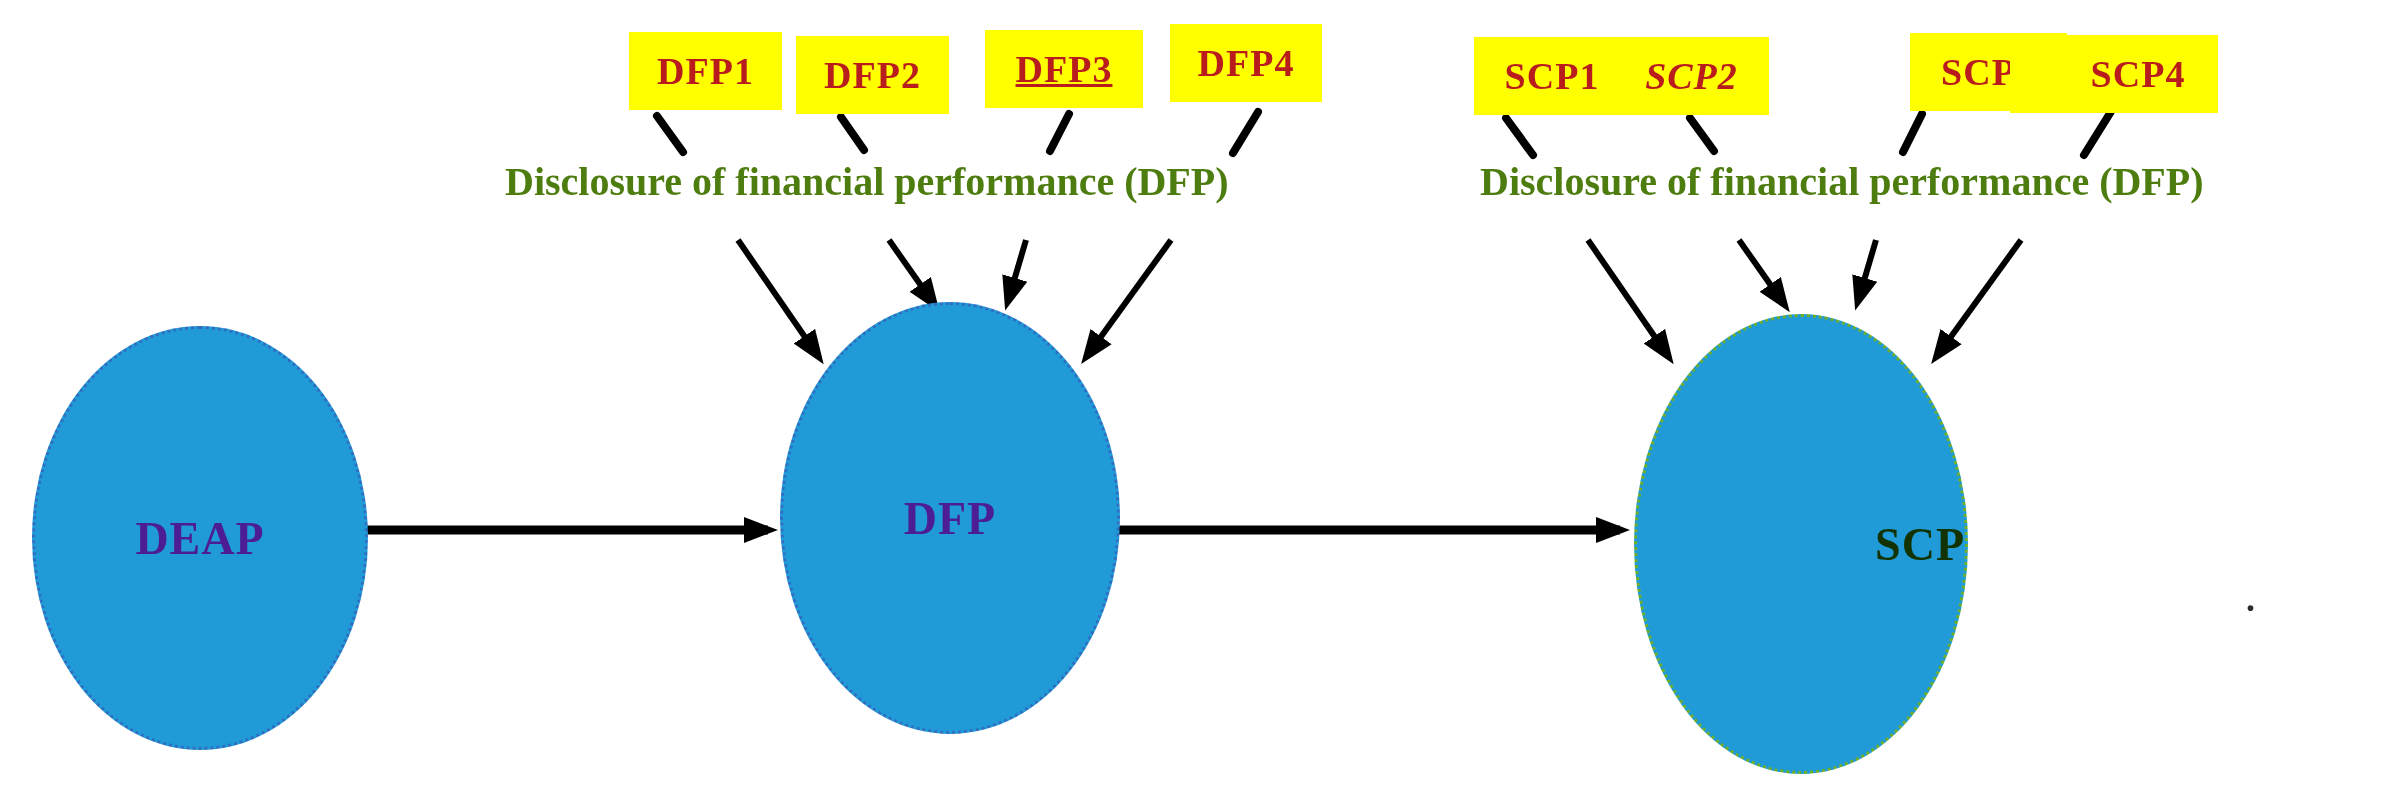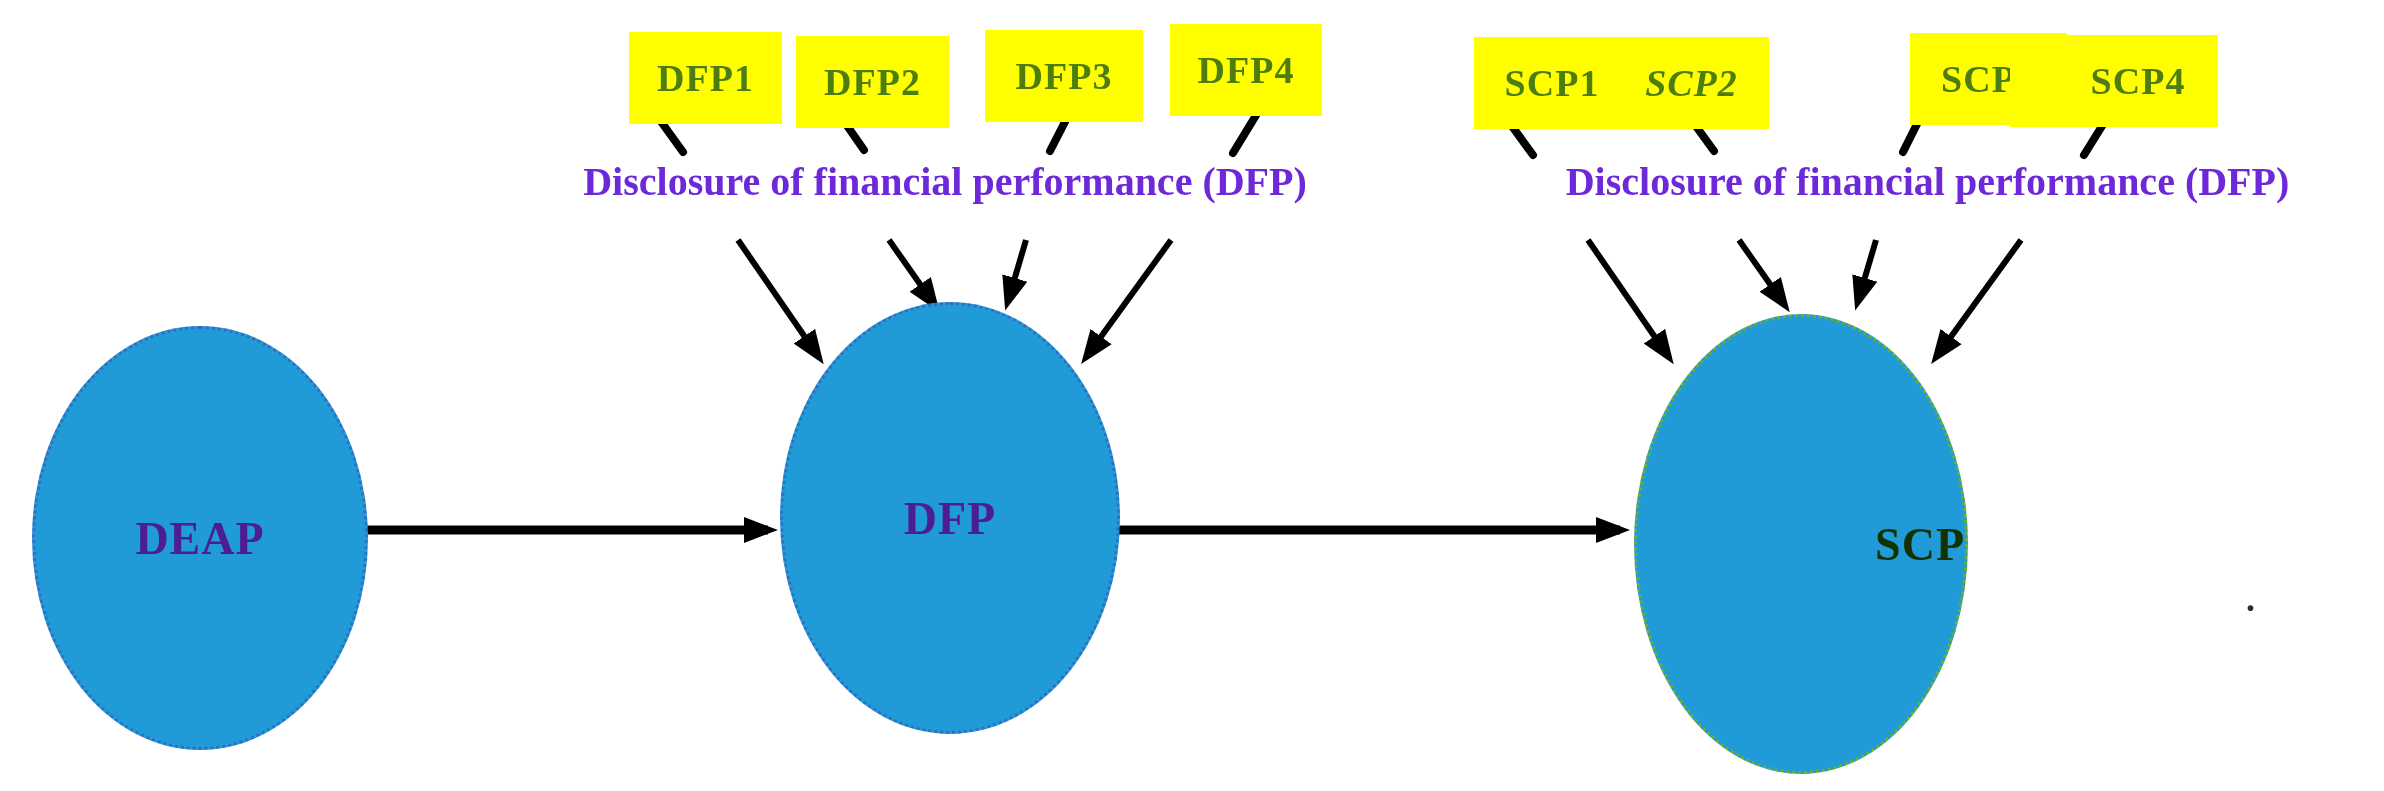--- a/index.html
+++ b/index.html
@@ -15,36 +15,36 @@
     font-family: "Liberation Serif", "DejaVu Serif", serif;
     overflow: hidden;
   }
   .arrow-layer {
     position: absolute;
     left: 0; top: 0;
     width: 2384px; height: 791px;
   }
   .ind-box {
     position: absolute;
-    height: 92px;
+    height: 78px;
     background: #ffff00;
-    color: #4d7c0f;
+    color: #b91c1c;
     font-size: 38px;
     font-weight: bold;
     display: flex;
     align-items: center;
     justify-content: center;
     letter-spacing: 1px;
   }
   .caption {
     position: absolute;
-    color: #6d28d9;
+    color: #4d7c0f;
     font-size: 40px;
     font-weight: bold;
-    text-align: center;
+    text-align: left;
     white-space: nowrap;
   }
   .latent {
     position: absolute;
     border-radius: 50%;
     background: #209bd8;
     display: flex;
     align-items: center;
     justify-content: center;
   }
@@ -94,21 +94,21 @@
     <line x1="1739" y1="240" x2="1784" y2="304" stroke="#000" stroke-width="6" marker-end="url(#ah)"></line>
     <line x1="1876" y1="240" x2="1858" y2="301" stroke="#000" stroke-width="6" marker-end="url(#ah)"></line>
     <line x1="2021" y1="240" x2="1937" y2="356" stroke="#000" stroke-width="6" marker-end="url(#ah)"></line>
 
     <line x1="366" y1="530" x2="768" y2="530" stroke="#000" stroke-width="9" marker-end="url(#ah)"></line>
     <line x1="1116" y1="530" x2="1620" y2="530" stroke="#000" stroke-width="9" marker-end="url(#ah)"></line>
   </svg>
 
   <div class="ind-box" style="left:629px;top:32px;width:153px;">DFP1</div>
   <div class="ind-box" style="left:796px;top:36px;width:153px;">DFP2</div>
-  <div class="ind-box" style="left:985px;top:30px;width:158px;">DFP3</div>
+  <div class="ind-box" style="left:985px;top:30px;width:158px;text-decoration:underline;">DFP3</div>
   <div class="ind-box" style="left:1170px;top:24px;width:152px;">DFP4</div>
 
   <div class="ind-box" style="left:1474px;top:37px;width:156px;">SCP1</div>
   <div class="ind-box" style="left:1614px;top:37px;width:155px;font-style:italic;">SCP2</div>
   <div class="ind-box" style="left:1910px;top:33px;width:157px;">SCP3</div>
   <div class="ind-box" style="left:2010px;top:35px;width:160px;padding-left:48px;">SCP4</div>
 
   <div class="caption" style="left:505px;top:158px;width:880px;">Disclosure of financial performance (DFP)</div>
   <div class="caption" style="left:1480px;top:158px;width:895px;">Disclosure of financial performance (DFP)</div>
 

